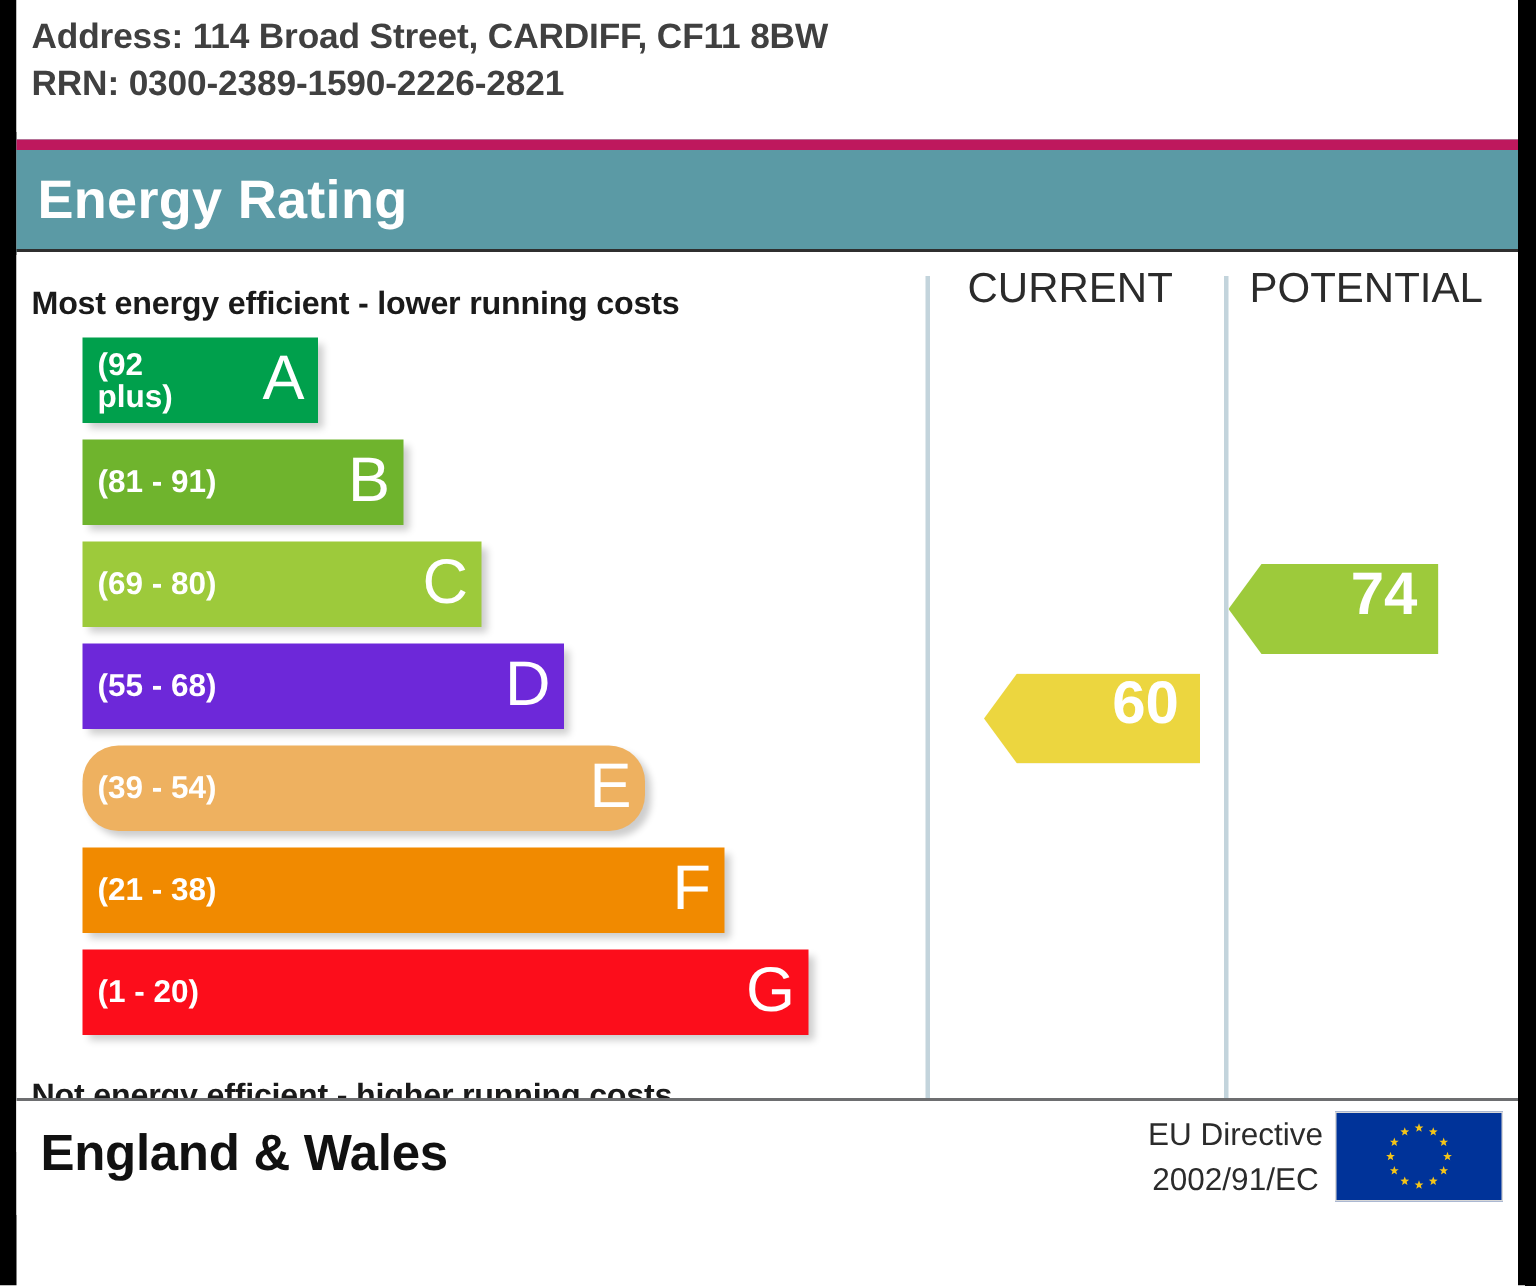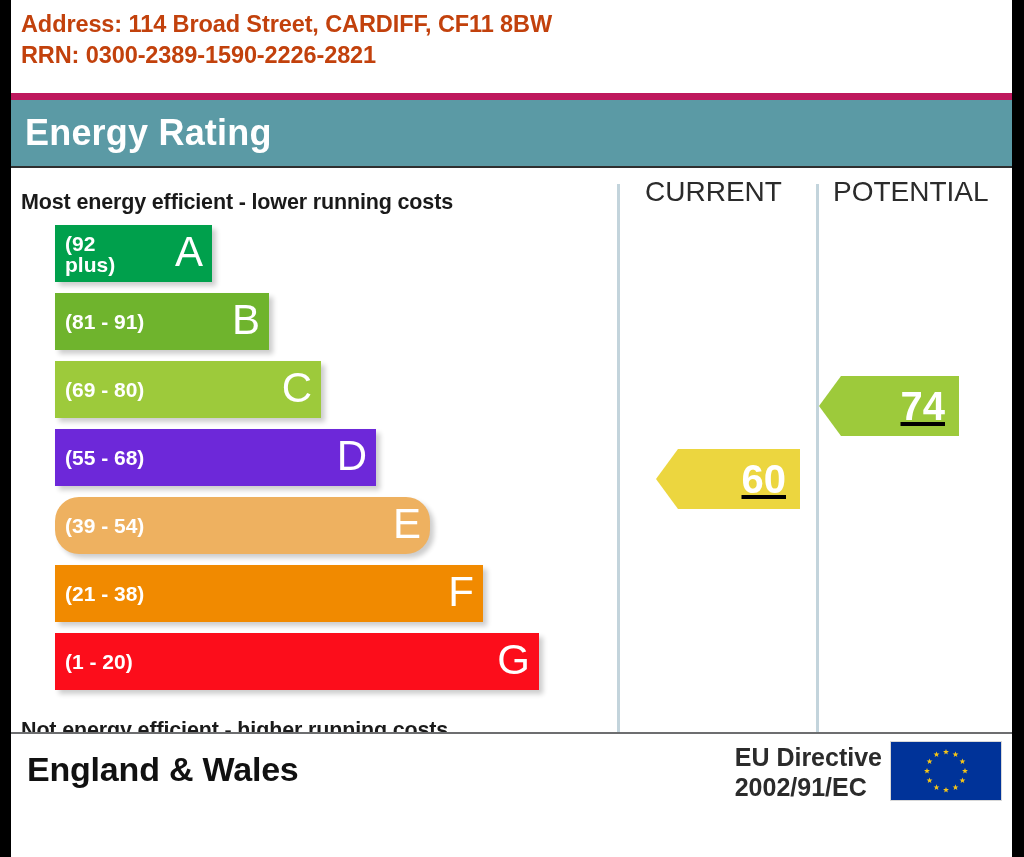--- a/index.html
+++ b/index.html
@@ -42,21 +42,21 @@
     left: 11px; top: 0;
     width: 1001px;
     height: 88px;
     background: #ffffff;
     padding: 9px 0 0 10px;
     box-sizing: border-box;
   }
   .addr-line {
     font-size: 23.5px;
     font-weight: bold;
-    color: #c2410c;
+    color: #404040;
     line-height: 31px;
     white-space: nowrap;
     letter-spacing: -0.1px;
   }
 
   
   .title-bar {
     position: absolute;
     left: 11px; top: 93px;
     width: 1001px;
@@ -148,27 +148,26 @@
     line-height: 1;
     font-weight: normal;
     padding-bottom: 4px;
   }
 
   
   .arrow {
     position: absolute;
     height: 60px;
     display: flex;
-    align-items: center;
+    align-items: flex-start;
     justify-content: flex-end;
     box-sizing: border-box;
     padding-right: 14px;
     clip-path: polygon(22px 0, 100% 0, 100% 100%, 22px 100%, 0 50%);
     filter: drop-shadow(3px 3px 4px rgba(0,0,0,0.18));
-    text-decoration: underline;
   }
   .arrow-value {
     font-size: 40px;
     font-weight: bold;
     color: #ffffff;
     line-height: 1;
   }
   .arrow.current {
     left: 609px;
     width: 144px;
@@ -194,25 +193,24 @@
     position: absolute;
     left: 16px; top: 16px;
     font-size: 34px;
     font-weight: bold;
     color: #111111;
     letter-spacing: -0.2px;
   }
   .eu-directive {
     position: absolute;
     right: 130px; top: 8px;
-    text-align: left;
-    font-size: 25px;
+    text-align: center;
+    font-size: 21px;
     color: #2b2b2b;
     line-height: 30px;
-    font-weight: bold;
   }
   .eu-flag {
     position: absolute;
     right: 10px; top: 7px;
     width: 112px; height: 60px;
     background: #003399;
     border: 1px solid #d8d8d8;
     box-sizing: border-box;
   }
   .eu-flag svg { display: block; }

